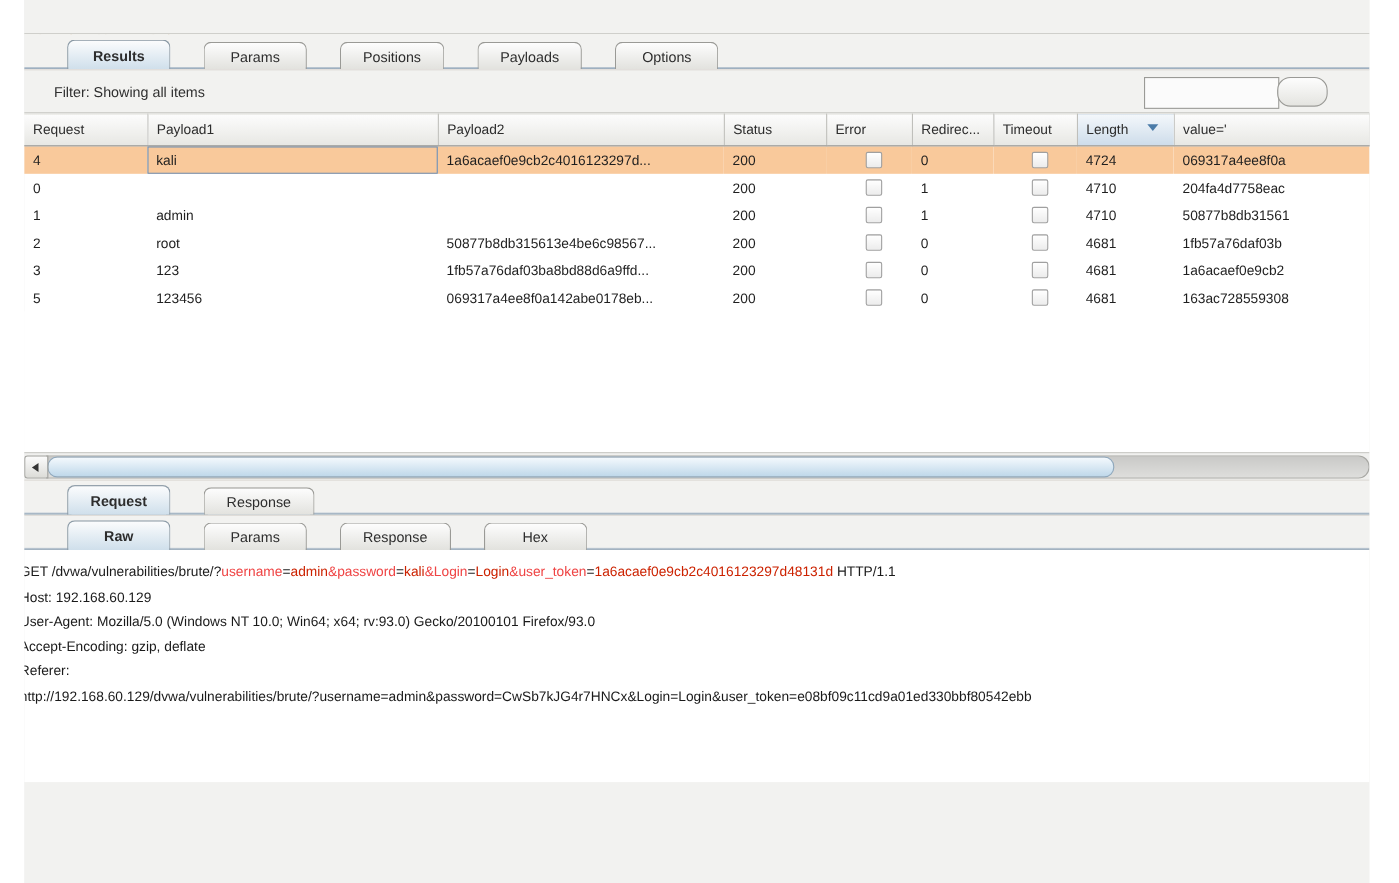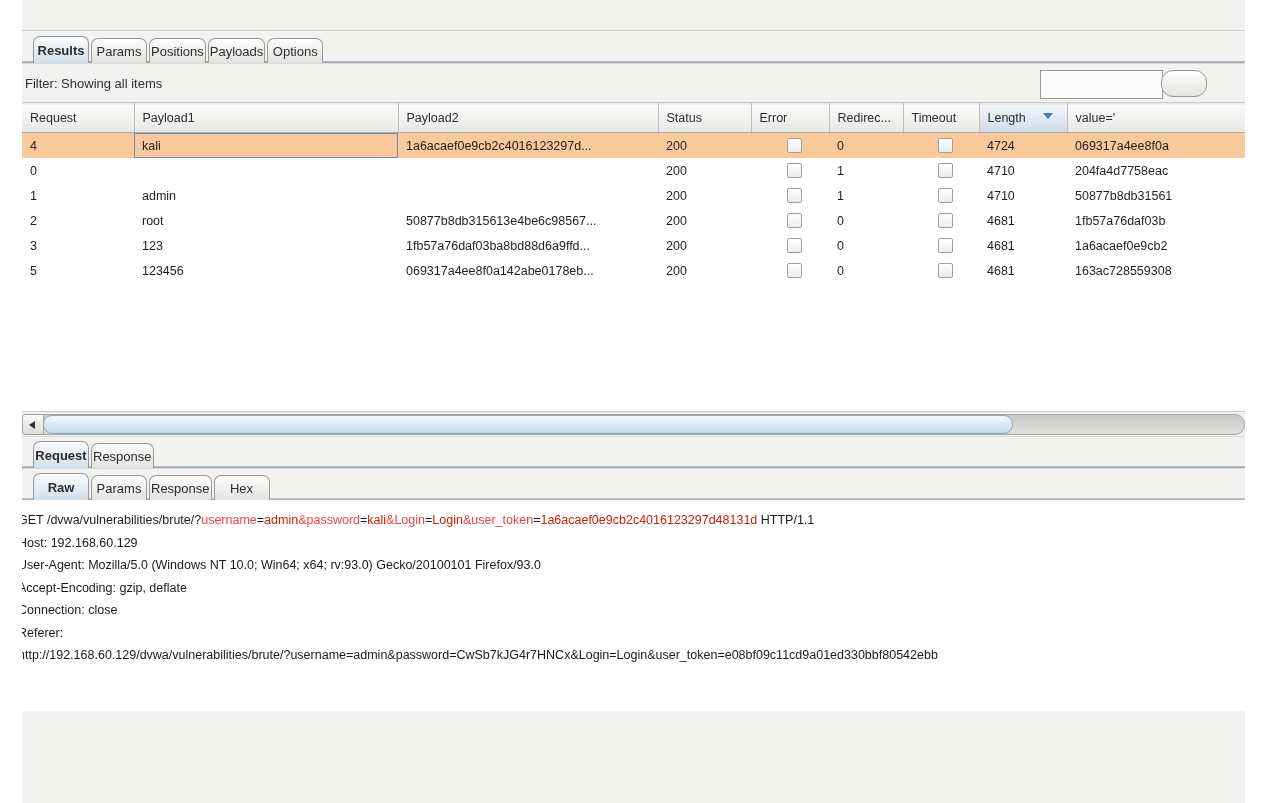--- a/index.html
+++ b/index.html
@@ -32,41 +32,42 @@
     padding-left:11px;position:relative;
   }
   .tabrow:after{
     content:"";position:absolute;left:0;right:0;bottom:0;height:2px;
     background:linear-gradient(#b9c6d2,#8fa3b5);
   }
   .tab{
     position:relative;z-index:2;
     height:24px;min-width:52px;
     display:flex;align-items:center;justify-content:center;
-    padding:0 1px;margin-right:2px;
+    padding:0 20px;margin-right:2px;
     font-size:13px;color:#2d2d2d;
     border:1px solid #9a9a96;
     border-bottom:none;
     border-radius:7px 7px 0 0;
     background:linear-gradient(#fdfdfd,#e2e2de);
     cursor:default;
+    margin-left:28px;
   }
   .tab.active{
     background:linear-gradient(#fbfcfd,#cfdfeb);
     border-color:#8b9aa6;
     height:26px;
     font-weight:bold;
   }
   
   .filterbar{
     height:38px;background:#f2f2f0;
     border-bottom:1px solid #c9c9c5;
     border-top:1px solid #dedbd6;
     display:flex;align-items:center;
-    padding-left:3px;position:relative;
+    padding-left:27px;position:relative;
   }
   .filterbar .ftext{font-size:13px;color:#2f2f2f;}
   .filter-input{
     position:absolute;right:82px;top:6px;
     width:117px;height:25px;
     background:#fbfbfb;border:1px solid #9a9a96;
   }
   .filter-btn{
     position:absolute;right:38px;top:6px;
     width:44px;height:25px;
@@ -322,18 +323,17 @@
     <div class="tab">Hex</div>
   </div>
 
   <div class="msgbody">
     <div class="msgline">
       <span>GET /dvwa/vulnerabilities/brute/?</span><span class="pname">username</span>=<span class="pval">admin</span><span class="pname">&amp;</span><span class="pname">password</span>=<span class="pval">kali</span><span class="pname">&amp;</span><span class="pname">Login</span>=<span class="pval">Login</span><span class="pname">&amp;</span><span class="pname">user_token</span>=<span class="pval">1a6acaef0e9cb2c4016123297d48131d</span><span> HTTP/1.1</span>
     </div>
     <div class="msgline">Host: 192.168.60.129</div>
     <div class="msgline">User-Agent: Mozilla/5.0 (Windows NT 10.0; Win64; x64; rv:93.0) Gecko/20100101 Firefox/93.0</div>
     <div class="msgline">Accept-Encoding: gzip, deflate</div>
-    <div class="msgline">Connection: close</div>
     <div class="msgline">Referer:</div>
     <div class="msgline">http://192.168.60.129/dvwa/vulnerabilities/brute/?username=admin&amp;password=CwSb7kJG4r7HNCx&amp;Login=Login&amp;user_token=e08bf09c11cd9a01ed330bbf80542ebb</div>
   </div>
 
 </div>
 
 </body></html>

